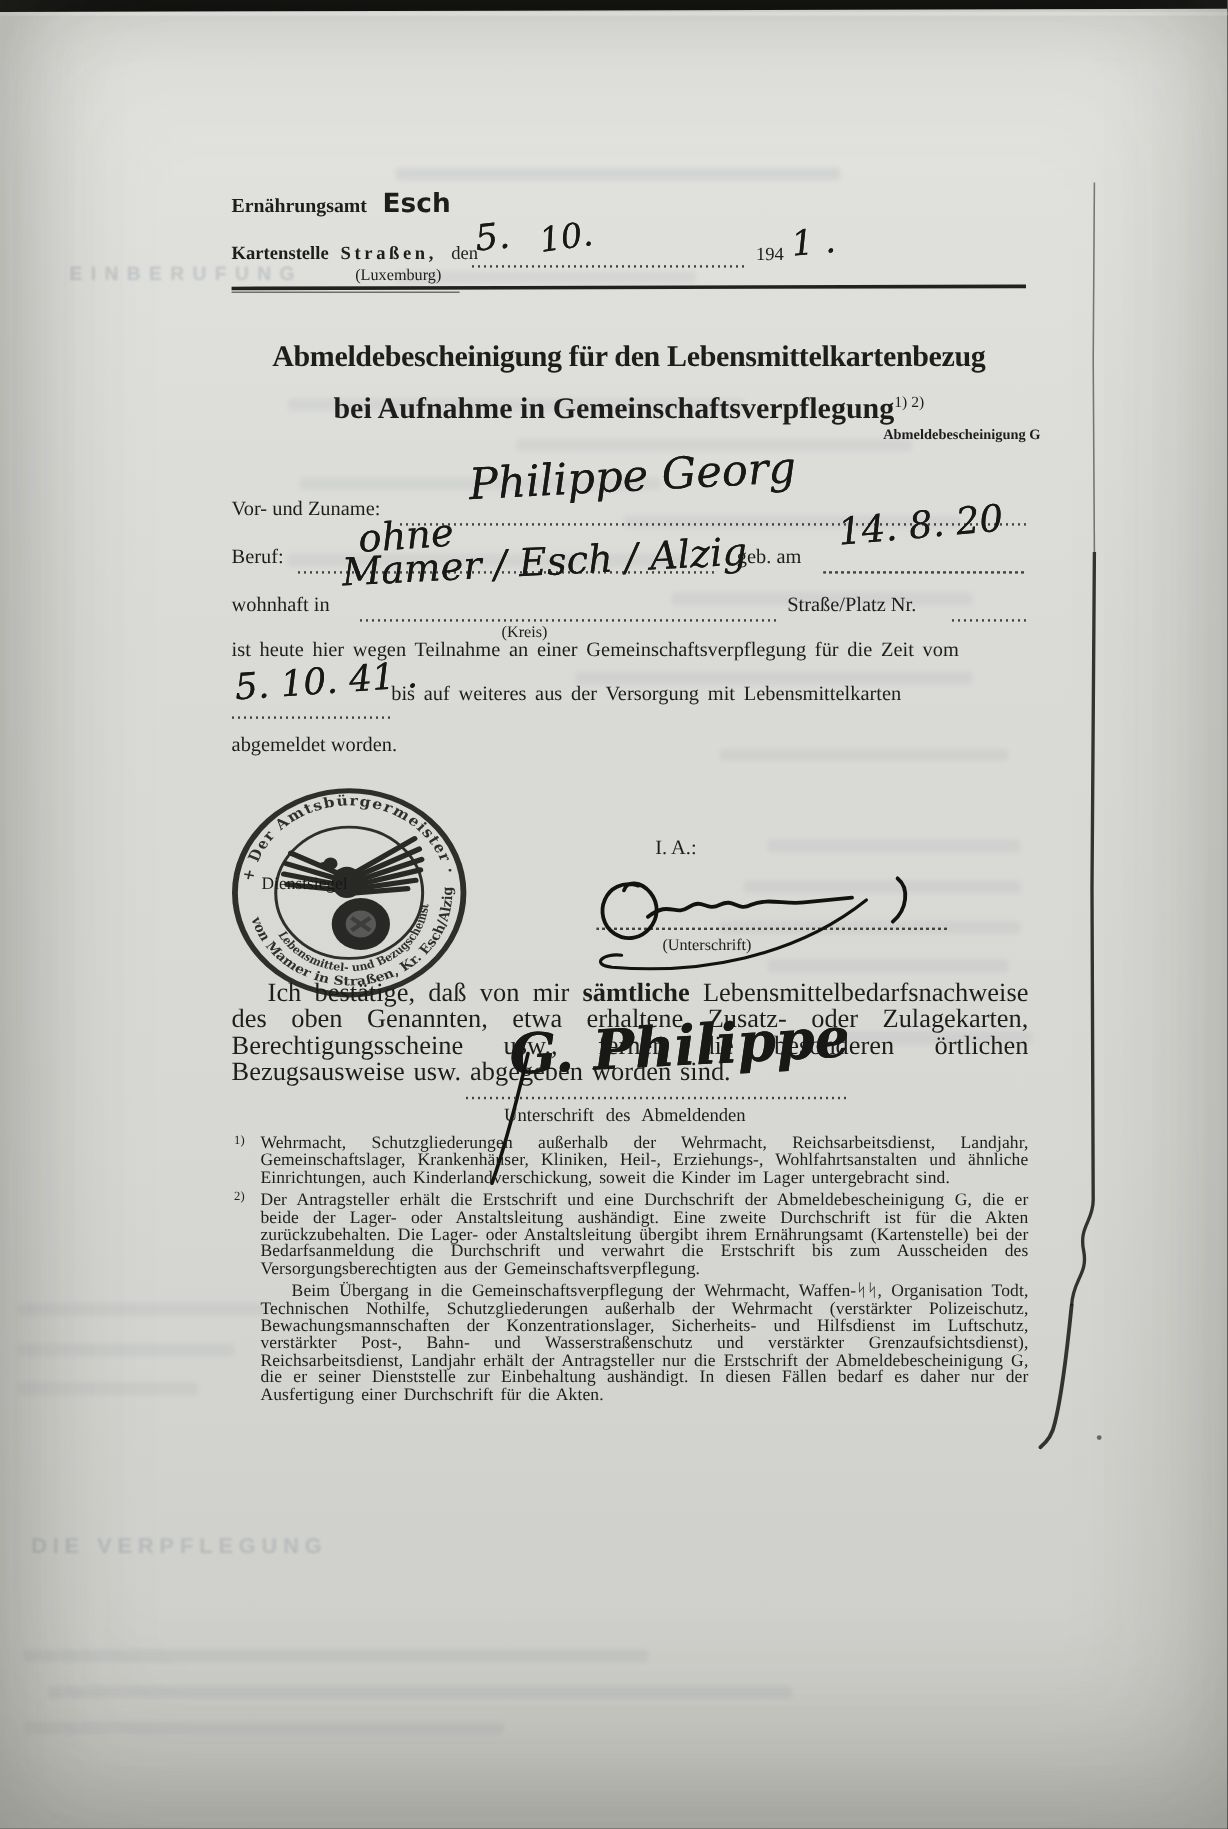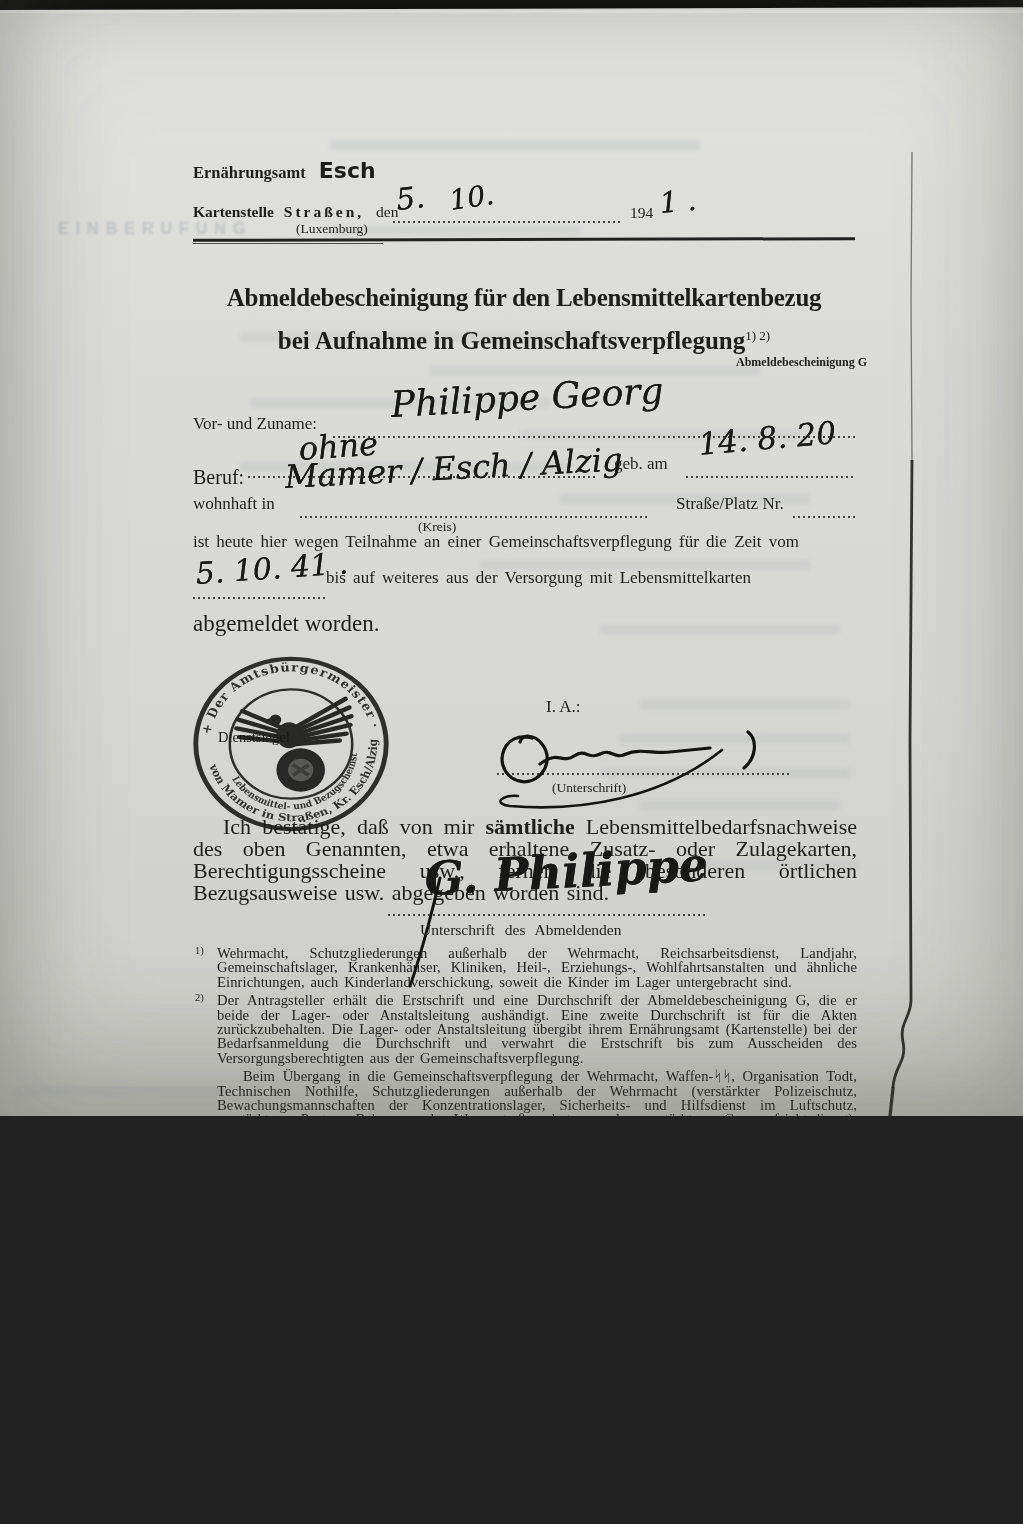--- a/index.html
+++ b/index.html
@@ -1,17 +1,17 @@
 <!DOCTYPE html>
 <html lang="de"><head>
 <meta charset="utf-8">
 <style>
   html,body{margin:0;padding:0;background:#222;}
   #photo{
-    position:relative;width:1023px;height:1116px;overflow:hidden;
+    position:relative;width:1023px;height:1524px;overflow:hidden;
     background:
       linear-gradient(180deg,#e6e6e3 0%,#e0e0dd 10%,#dadad7 35%,#d7d7d4 62%,#cfcfcb 88%,#c9c9c5 100%);
     font-family:"Liberation Serif",serif;color:#1d1d1b;
   }
   .abs{position:absolute;}
   .print{font-family:"Liberation Serif",serif;color:#1d1d1b;white-space:nowrap;}
   .b{font-weight:bold;}
   .sp{letter-spacing:3px;}
   .hand{
     font-family:"DejaVu Serif",serif;font-style:italic;color:#181816;
@@ -86,39 +86,39 @@
     <div class="print b" style="font-size:25px;margin-top:15px;white-space:nowrap;">
       <span>bei Aufnahme in Gemeinschaftsverpflegung</span><sup style="font-size:13px;font-weight:normal;">1) 2)</sup>
     </div>
     <div class="print b" style="font-size:12px;text-align:right;">Abmeldebescheinigung G</div>
   </div>
 
   <span class="abs print" style="left:193px;top:414px;font-size:17px;">Vor- und Zuname:</span>
   <div class="abs dots" style="left:333px;top:436px;width:522px;"></div>
   <span class="abs hand" style="left:392px;top:384px;font-size:36px;transform:rotate(-3deg);">Philippe Georg</span>
 
-  <span class="abs print" style="left:193px;top:454px;font-size:20px;margin-top:12px;">Beruf:</span>
+  <span class="abs print" style="left:193px;top:454px;font-size:17px;">Beruf:</span>
   <div class="abs dots" style="left:248px;top:476px;width:348px;"></div>
   <span class="abs hand" style="left:300px;top:430px;font-size:32px;transform:rotate(-4deg);">ohne</span>
   <span class="abs print" style="left:614px;top:454px;font-size:17px;">geb. am</span>
   <div class="abs dots" style="left:686px;top:476px;width:169px;"></div>
   <span class="abs hand" style="left:700px;top:426px;font-size:31px;transform:rotate(-5deg);">14. 8. 20</span>
 
   <span class="abs print" style="left:193px;top:494px;font-size:17px;">wohnhaft in</span>
   <div class="abs dots" style="left:300px;top:516px;width:348px;"></div>
   <span class="abs hand" style="left:286px;top:458px;font-size:32px;transform:rotate(-3deg);">Mamer / Esch / Alzig</span>
   <span class="abs print" style="left:418px;top:519px;font-size:13.5px;">(Kreis)</span>
-  <span class="abs print" style="left:656px;top:494px;font-size:17px;margin-left:20px;">Straße/Platz Nr.</span>
+  <span class="abs print" style="left:656px;top:494px;font-size:17px;">Straße/Platz Nr.</span>
   <div class="abs dots" style="left:793px;top:516px;width:62px;"></div>
 
   <div class="abs print" style="left:193px;top:532px;font-size:17px;word-spacing:3px;">ist heute hier wegen Teilnahme an einer Gemeinschaftsverpflegung für die Zeit vom</div>
   <div class="abs dots" style="left:193px;top:597px;width:132px;"></div>
   <span class="abs hand" style="left:197px;top:556px;font-size:30px;transform:rotate(-4deg);">5. 10. 41 .</span>
   <div class="abs print" style="left:326px;top:568px;font-size:17px;word-spacing:3px;">bis auf weiteres aus der Versorgung mit Lebensmittelkarten</div>
-  <div class="abs print" style="left:193px;top:611px;font-size:23px;">abgemeldet worden.</div>
+  <div class="abs print" style="left:193px;top:611px;font-size:17px;">abgemeldet worden.</div>
 
   <span class="abs print" style="left:218px;top:729px;font-size:14.5px;">Dienstsiegel</span>
 
   <svg class="abs" style="left:188px;top:652px;opacity:.90;" width="206" height="184" viewBox="0 0 212 212" preserveAspectRatio="none">
     <defs>
       <path id="arcTop" d="M 23 97 A 84 84 0 0 1 190 97"></path>
       <path id="arcBotInner" d="M 45 146 A 69 69 0 0 0 174 117"></path>
       <path id="arcBotOuter" d="M 22 131 A 86 86 0 0 0 191 83"></path>
     </defs>
     <circle cx="106" cy="106" r="98" fill="none" stroke="#1c1c1a" stroke-width="5"></circle>

